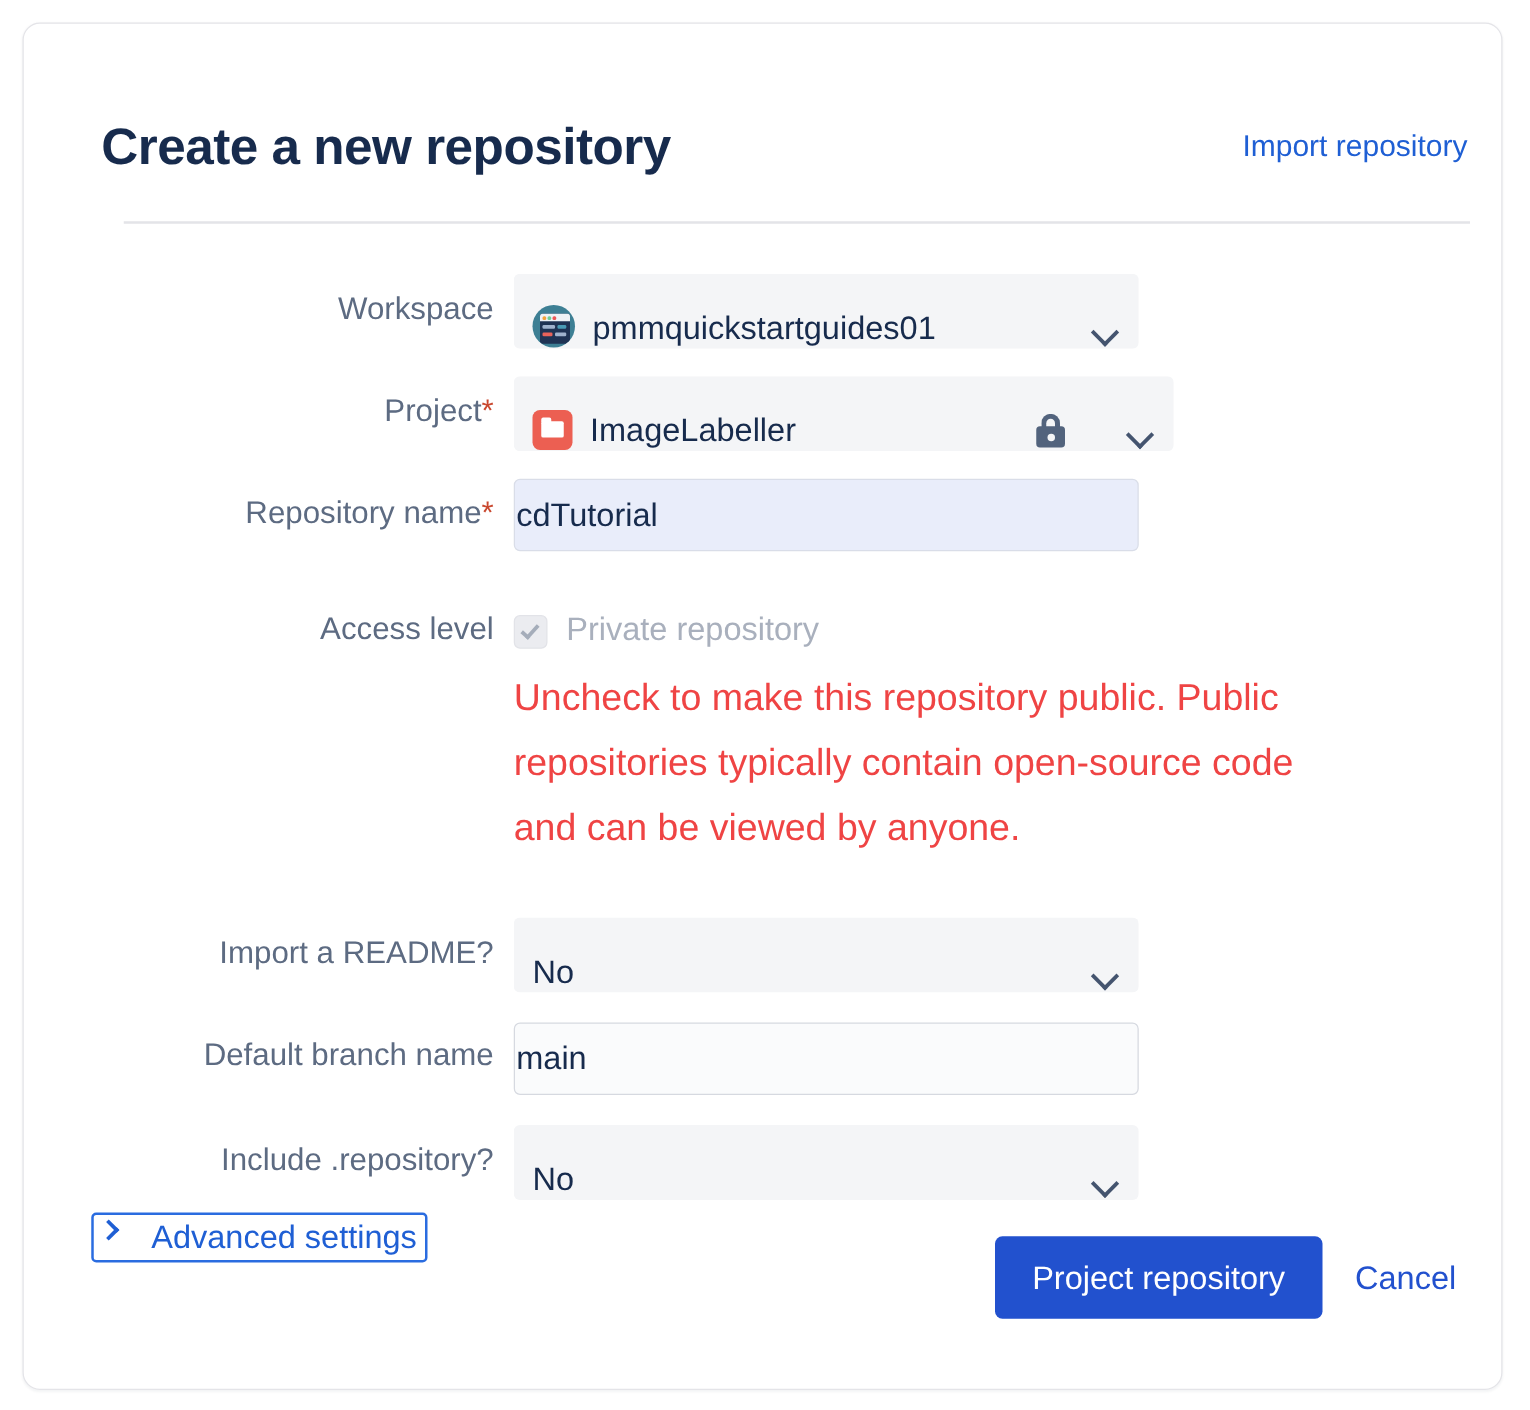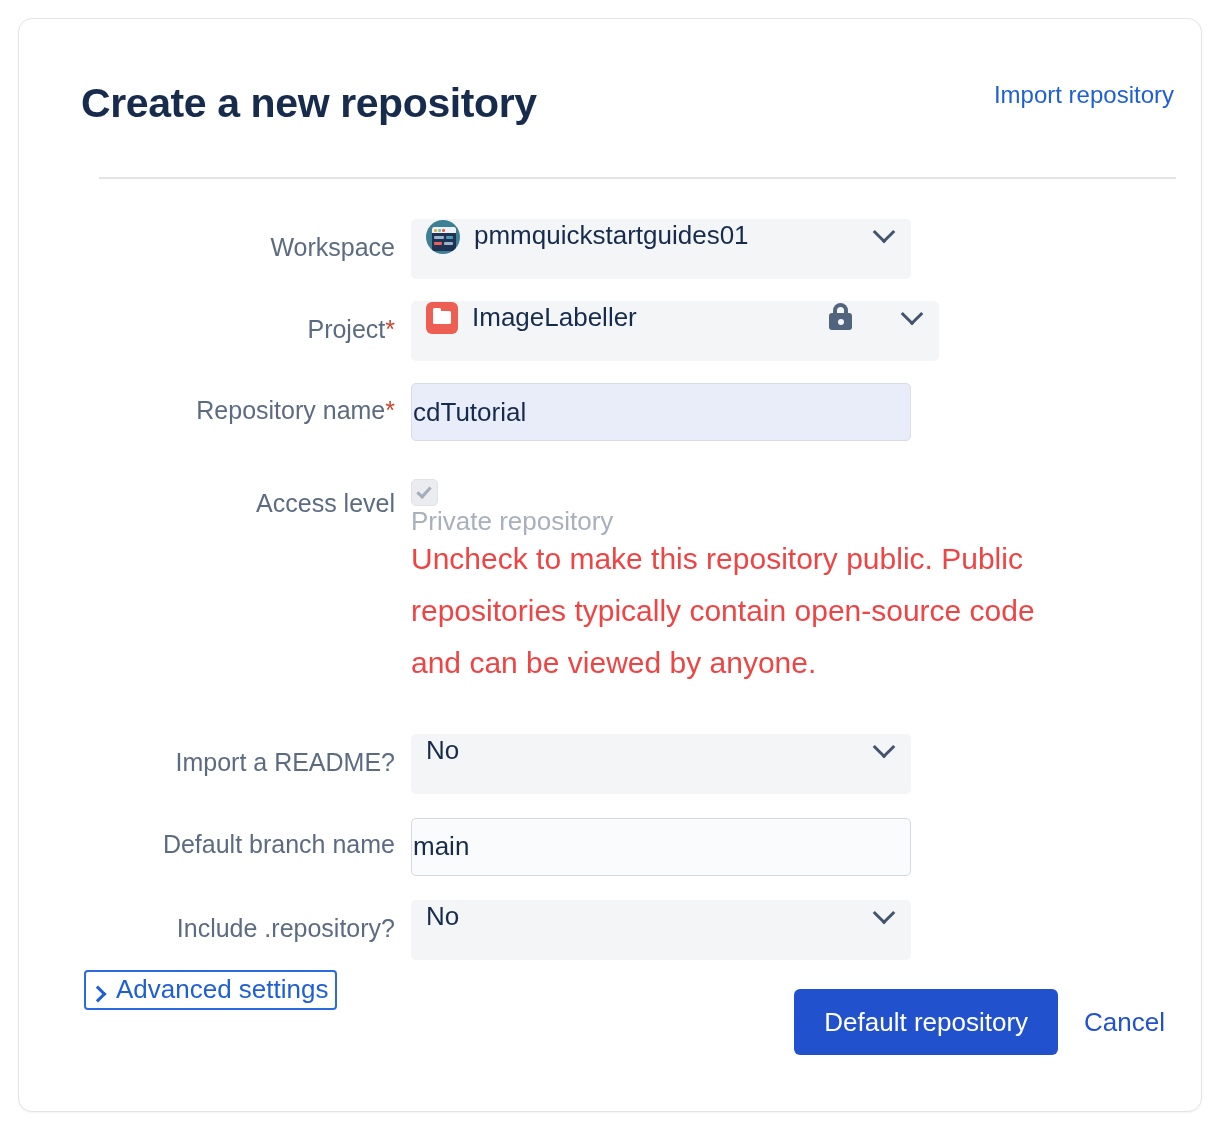--- a/index.html
+++ b/index.html
@@ -34,21 +34,21 @@
   }
 
   
   .card-header {
     position: absolute;
     left: 62px;
     top: 62px;
     right: 26px;
     height: 74px;
     display: flex;
-    align-items: flex-start;
+    align-items: center;
     justify-content: space-between;
   }
   .page-title {
     font-size: 41px;
     font-weight: 700;
     color: #172b4d;
     letter-spacing: -0.4px;
     line-height: 1.1;
     white-space: nowrap;
   }
@@ -105,21 +105,21 @@
 
   
   .select-ctl {
     position: relative;
     width: 500px;
     height: 60px;
     background: #f4f5f7;
     border: 1px solid transparent;
     border-radius: 5px;
     display: flex;
-    align-items: flex-start;
+    align-items: flex-end;
     padding: 0 14px;
     cursor: pointer;
   }
   .select-value {
     font-size: 26px;
     color: #172b4d;
     white-space: nowrap;
     overflow: hidden;
     text-overflow: ellipsis;
     flex: 1 1 auto;
@@ -253,24 +253,23 @@
     outline: none;
   }
   .text-input.focused {
     background: #e9edfa;
     border-color: #d9dde8;
   }
 
   
   .checkbox-row {
     display: flex;
-    align-items: flex-start;
+    align-items: flex-end;
     height: 46px;
     padding-top: 6px;
-    flex-direction: column;
   }
   .checkbox {
     flex: 0 0 auto;
     width: 27px; height: 27px;
     border-radius: 5px;
     background: #ebecf0;
     border: 1px solid #e2e3e8;
     position: relative;
     margin-right: 15px;
     cursor: not-allowed;
@@ -293,28 +292,27 @@
     width: 672px;
     font-size: 30px;
     line-height: 1.74;
     color: #ef4444;
     padding-top: 14px;
   }
 
   
   .advanced {
     display: inline-flex;
-    align-items: flex-end;
-    gap: 10px;
+    align-items: flex-start;
+    gap: 26px;
     border: 2px solid #2a6ce0;
     border-radius: 4px;
     padding: 3px 7px 5px 4px;
     cursor: pointer;
     background: transparent;
-    margin-left: 11px;
   }
   .chevron-right {
     width: 16px; height: 18px;
     position: relative;
     flex: 0 0 auto;
   }
   .chevron-right::before {
     content: "";
     position: absolute;
     left: 2px; top: 3px;
@@ -483,18 +481,18 @@
           <div class="advanced">
             <span class="chevron-right"></span>
             <span class="advanced-label">Advanced settings</span>
           </div>
         </div>
       </div>
 
     </div>
 
     <div class="footer">
-      <button class="btn-primary">Default repository</button>
+      <button class="btn-primary">Project repository</button>
       <button class="btn-link">Cancel</button>
     </div>
 
   </div>
 </div>
 
 </body></html>

